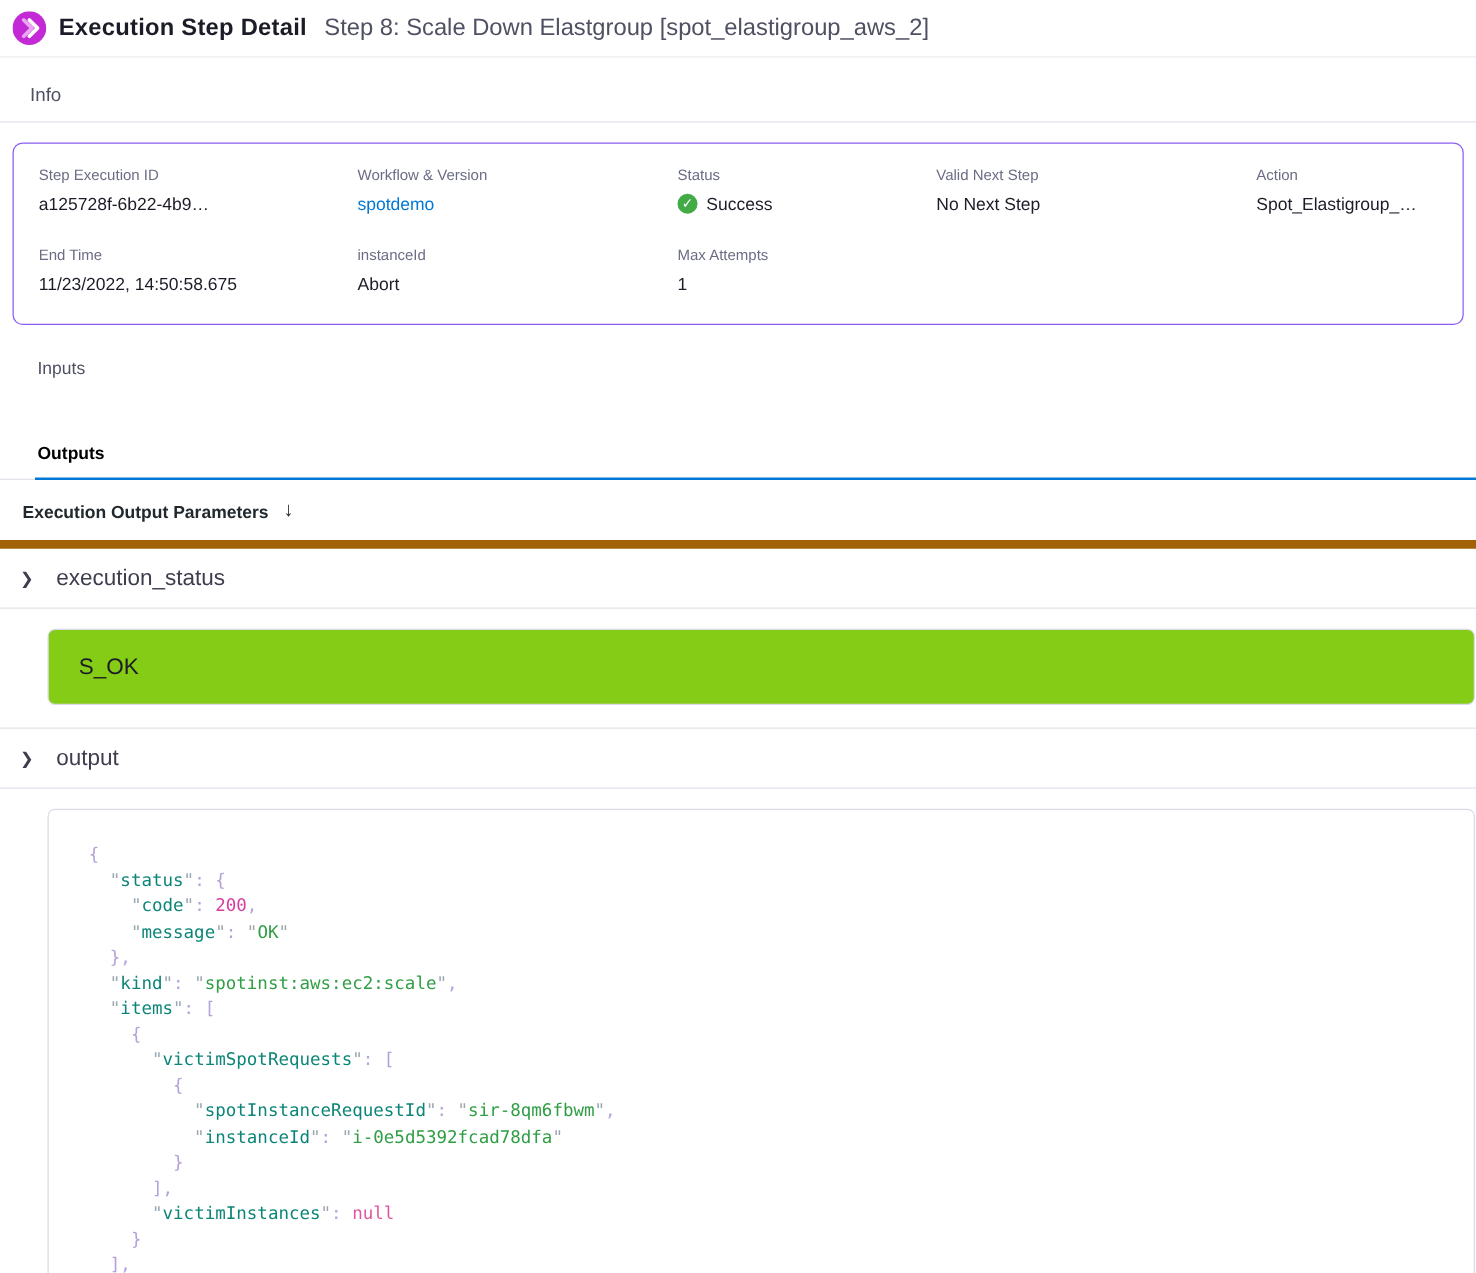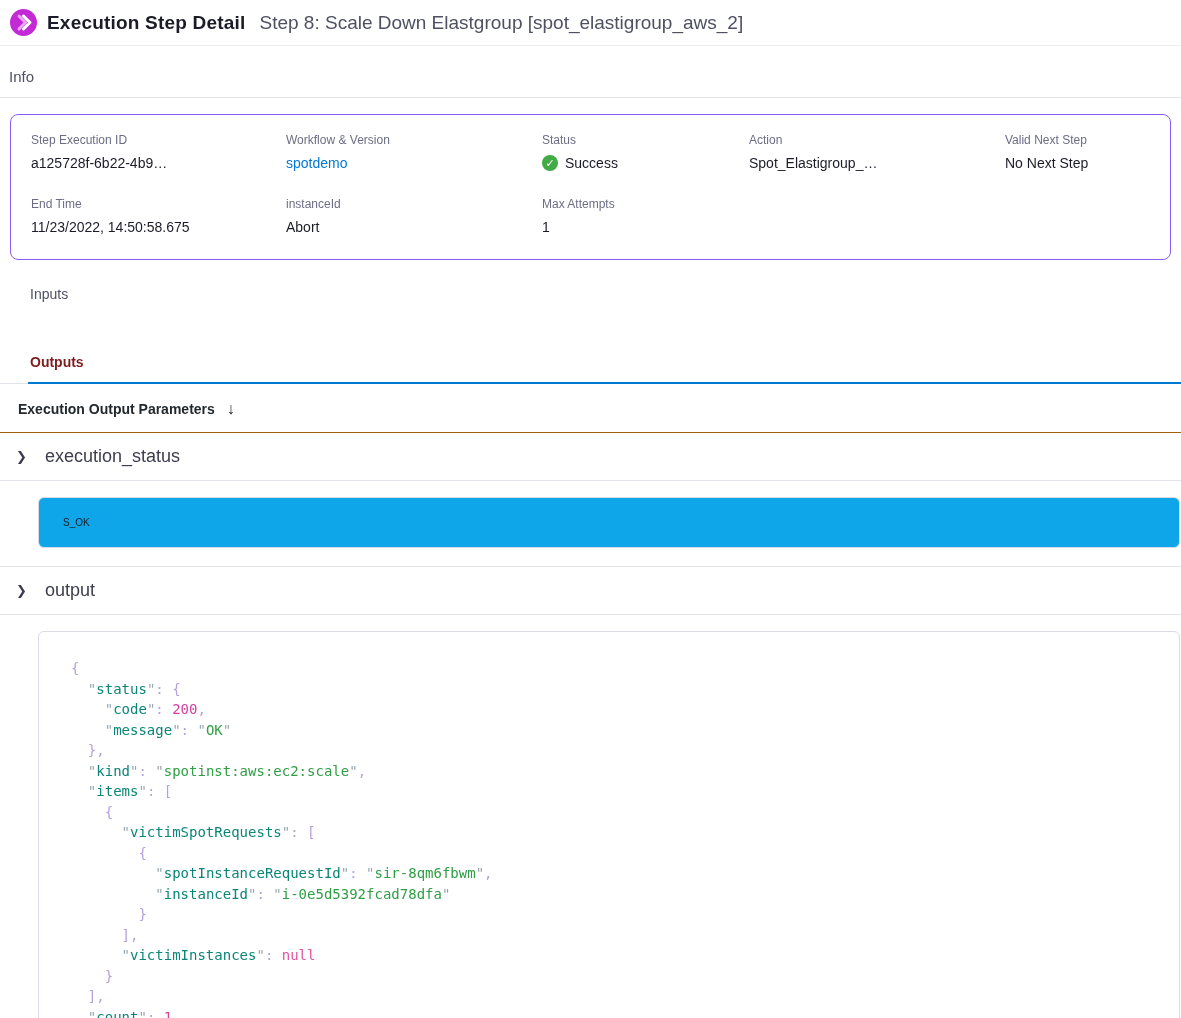--- a/index.html
+++ b/index.html
@@ -6,49 +6,49 @@
   html, body { background: #ffffff; font-family: "Liberation Sans", "DejaVu Sans", sans-serif; color: #22222a; }
   .page { width: 1181px; min-height: 1018px; background: #fff; position: relative; }
 
   
   .header { display: flex; align-items: center; gap: 10px; padding: 9px 12px 9px 10px; border-bottom: 1px solid #eceef2; }
   .app-icon { width: 27px; height: 27px; flex: 0 0 auto; }
   .header-title { font-size: 19px; font-weight: 700; color: #1c1c28; letter-spacing: .2px; text-align: right; }
   .header-subtitle { font-size: 19px; font-weight: 400; color: #4f5162; margin-left: 4px; }
 
   
-  .section-label { font-size: 15px; color: #4f5162; padding: 22px 10px 12px 9px; border-bottom: 1px solid #e2e4ec; }
+  .section-label { font-size: 15px; color: #4f5162; padding: 22px 10px 12px 24px; border-bottom: 1px solid #e2e4ec; }
 
   
   .info-card { margin: 16px 10px 0 10px; border: 1px solid #8b5cf6; border-radius: 8px; padding: 18px 20px 24px 20px; }
   .info-grid { display: grid; grid-template-columns: 255px 256px 207px 256px 1fr; row-gap: 26px; }
   .field-label { font-size: 12px; color: #6b6d85; margin-bottom: 8px; }
   .field-value { font-size: 14px; color: #1c1c28; }
   .field-value.link { color: #0278d5; cursor: pointer; }
   .status-value { display: flex; align-items: center; gap: 7px; font-size: 14px; color: #1c1c28; }
   .success-icon { width: 16px; height: 16px; border-radius: 50%; background: #42ab45; color: #fff; display: inline-flex; align-items: center; justify-content: center; font-size: 11px; line-height: 1; flex: 0 0 auto; }
 
   
   .tabs { display: flex; gap: 34px; padding: 20px 0 0 28px; border-bottom: 1px solid #e2e4ec; flex-direction: column; }
   .tab { font-size: 14px; color: #4f5162; padding: 6px 2px 12px 2px; cursor: pointer; }
-  .tab.active { color: #7f1d1d; font-weight: 600; border-bottom: 2px solid #0278d5; margin-bottom: -1px; }
+  .tab.active { color: #000000; font-weight: 600; border-bottom: 2px solid #0278d5; margin-bottom: -1px; }
 
   
-  .params-header { display: flex; align-items: center; gap: 12px; padding: 16px 0 14px 18px; border-bottom: 1px solid #a16207; }
+  .params-header { display: flex; align-items: center; gap: 12px; padding: 16px 0 14px 18px; border-bottom: 7px solid #a16207; }
   .params-header-text { font-size: 14px; font-weight: 700; color: #22292e; }
   .download-arrow { font-size: 16px; font-weight: 700; color: #22292e; cursor: pointer; }
 
   
   .param-row { display: flex; align-items: center; gap: 18px; padding: 13px 0 13px 16px; border-bottom: 1px solid #e2e4ec; cursor: pointer; }
   .chevron-right { font-size: 13px; color: #3d3d4e; font-weight: 700; line-height: 1; }
   .param-name { font-size: 18px; color: #3d3d4e; }
 
   .param-content { padding: 16px 1px 18px 38px; border-bottom: 1px solid #e2e4ec; }
   .param-content.last { border-bottom: none; padding-bottom: 12px; }
-  .value-box { border: 1px solid #d9dbe6; border-radius: 6px; padding: 19px 24px; font-size: 10px; color: #1c1c28; background: #0ea5e9; }
+  .value-box { border: 1px solid #d9dbe6; border-radius: 6px; padding: 19px 24px; font-size: 18px; color: #1c1c28; background: #84cc16; }
 
   
   .json-box { border: 1px solid #d9dbe6; border-radius: 6px; padding: 26px 32px 40px 32px; background: #fff; }
   .json-box pre { font-family: "DejaVu Sans Mono", "Liberation Mono", monospace; font-size: 14px; line-height: 20.5px; color: #8d7cc2; white-space: pre; }
   .j-p { color: #b3a2d9; }   
   .j-q { color: #9aa7b0; }   
   .j-k { color: #0b8577; }   
   .j-s { color: #2f9e44; margin-top: 16px; }   
   .j-n { color: #d6409f; }   
   .j-u { color: #e0559e; }   
@@ -87,27 +87,27 @@
 
       <div>
         <div class="field-label">Status</div>
         <div class="status-value">
           <span class="success-icon">✓</span>
           <span>Success</span>
         </div>
       </div>
 
       <div>
-        <div class="field-label">Action</div>
-        <div class="field-value">Spot_Elastigroup_…</div>
+        <div class="field-label">Valid Next Step</div>
+        <div class="field-value">No Next Step</div>
       </div>
 
       <div>
-        <div class="field-label">Valid Next Step</div>
-        <div class="field-value">No Next Step</div>
+        <div class="field-label">Action</div>
+        <div class="field-value">Spot_Elastigroup_…</div>
       </div>
 
 
       <div>
         <div class="field-label">End Time</div>
         <div class="field-value">11/23/2022, 14:50:58.675</div>
       </div>
 
       <div>
         <div class="field-label">instanceId</div>

